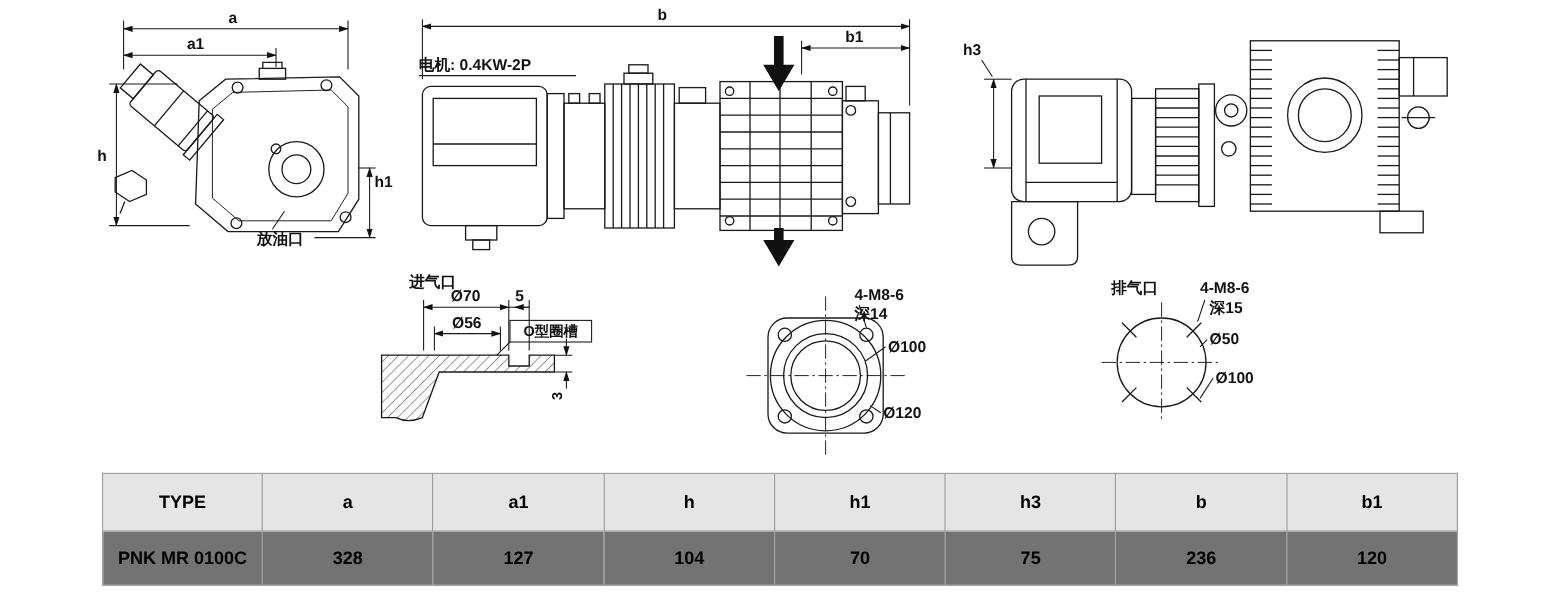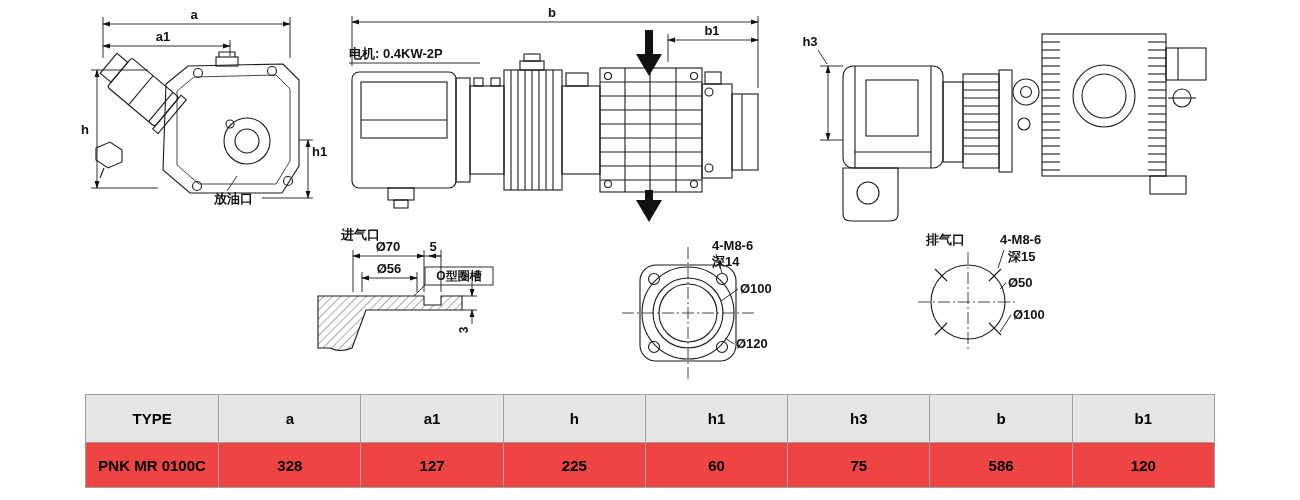--- a/index.html
+++ b/index.html
@@ -9,21 +9,21 @@
   svg.drawing { position:absolute; left:0; top:0; }
   svg text { fill:#111; }
   .dim { font-size:13px; font-weight:bold; }
   .cn  { font-size:13px; font-weight:bold; }
   .small { font-size:12px; font-weight:bold; }
   table.spec { position:absolute; left:85px; top:394px; width:1130px;
                border-collapse:collapse; table-layout:fixed; }
   table.spec th, table.spec td { border:1px solid #9f9f9f; text-align:center;
                font-size:15px; font-weight:bold; color:#000; vertical-align:middle; }
   table.spec th { background:#e5e5e5; height:48px; }
-  table.spec td { background:#ef4444; height:45px; }
+  table.spec td { background:#737373; height:45px; }
   col.c-type { width:133px; } col.c-dim { width:142px; }
 </style>
 </head>
 <body>
 
 <div class="stage">
 
 <svg class="drawing" width="1300" height="392" viewBox="0 0 1300 392">
   <defs>
     <marker id="arr" viewBox="0 0 10 10" refX="9.2" refY="5" markerWidth="9" markerHeight="9" orient="auto-start-reverse">
@@ -297,22 +297,22 @@
       <th>h3</th>
       <th>b</th>
       <th>b1</th>
     </tr>
   </thead>
   <tbody>
     <tr>
       <td>PNK MR 0100C</td>
       <td>328</td>
       <td>127</td>
-      <td>225</td>
-      <td>60</td>
+      <td>104</td>
+      <td>70</td>
       <td>75</td>
-      <td>586</td>
+      <td>236</td>
       <td>120</td>
     </tr>
   </tbody>
 </table>
 
 </div>
 
 </body></html>

